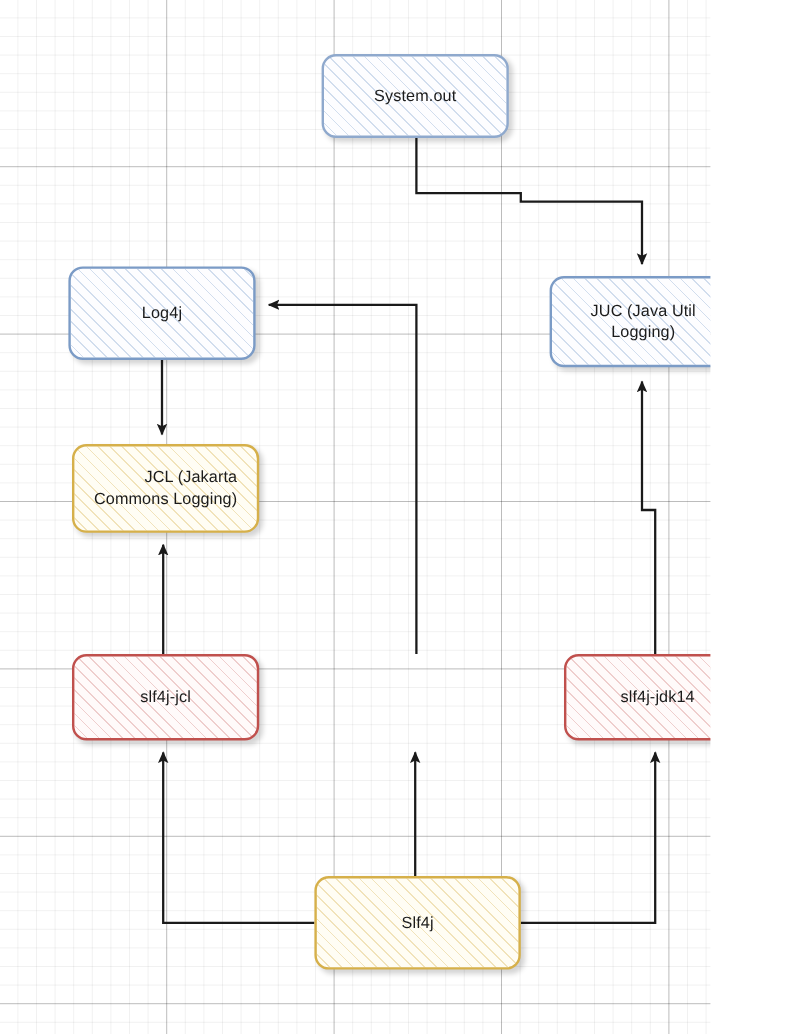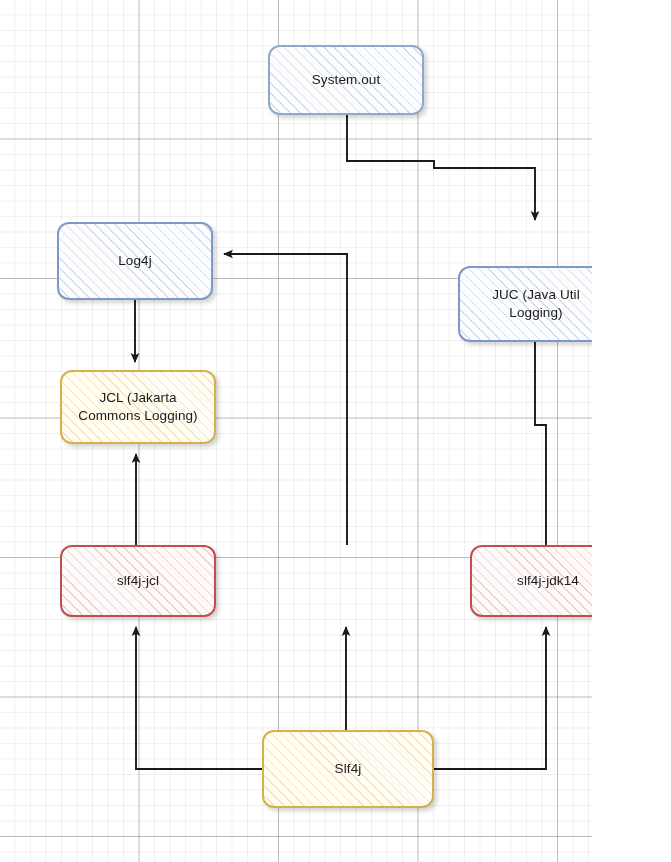--- a/index.html
+++ b/index.html
@@ -136,26 +136,26 @@
   </svg>
 
   <div class="node blue" style="left: 268px; top: 45px; width: 156px; height: 70px;">
     <span class="label">System.out</span>
   </div>
 
   <div class="node blue strong" style="left: 57px; top: 222px; width: 156px; height: 78px;">
     <span class="label">Log4j</span>
   </div>
 
-  <div class="node blue strong" style="left: 458px; top: 230px; width: 156px; height: 76px; margin-top: 36px;">
+  <div class="node blue strong" style="left: 458px; top: 230px; width: 156px; height: 76px;">
     <span class="label">JUC  (Java Util
 Logging)</span>
   </div>
 
-  <div class="node gold" style="left: 60px; top: 370px; width: 156px; height: 74px;">
+  <div class="node gold" style="left: 60px; top: 370px; width: 156px; height: 74px; text-align: right;">
     <span class="label">JCL  (Jakarta
 Commons Logging)</span>
   </div>
 
   <div class="node red" style="left: 60px; top: 545px; width: 156px; height: 72px;">
     <span class="label">slf4j-jcl</span>
   </div>
 
 
   <div class="node red" style="left: 470px; top: 545px; width: 156px; height: 72px;">

